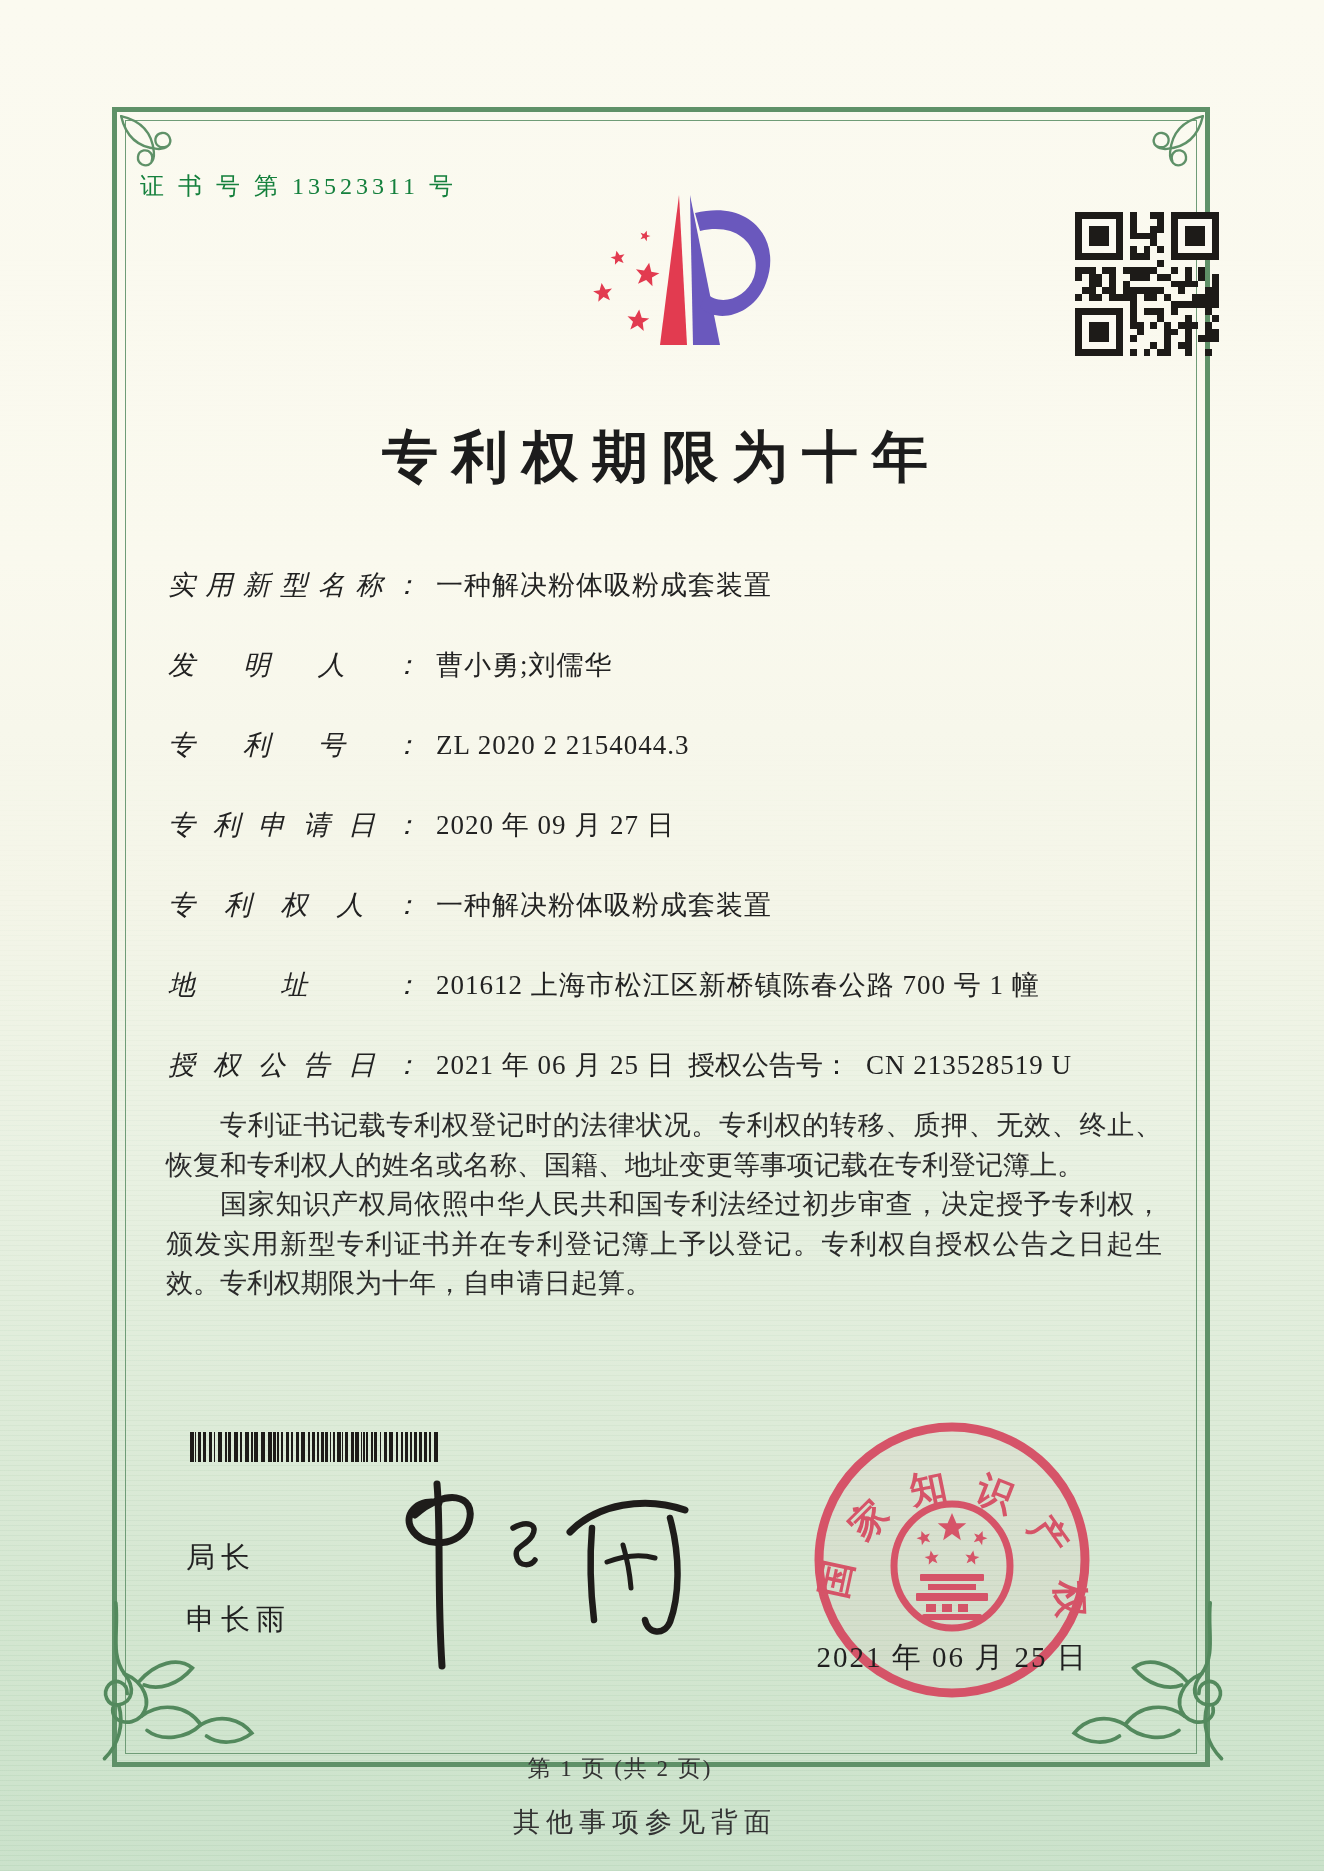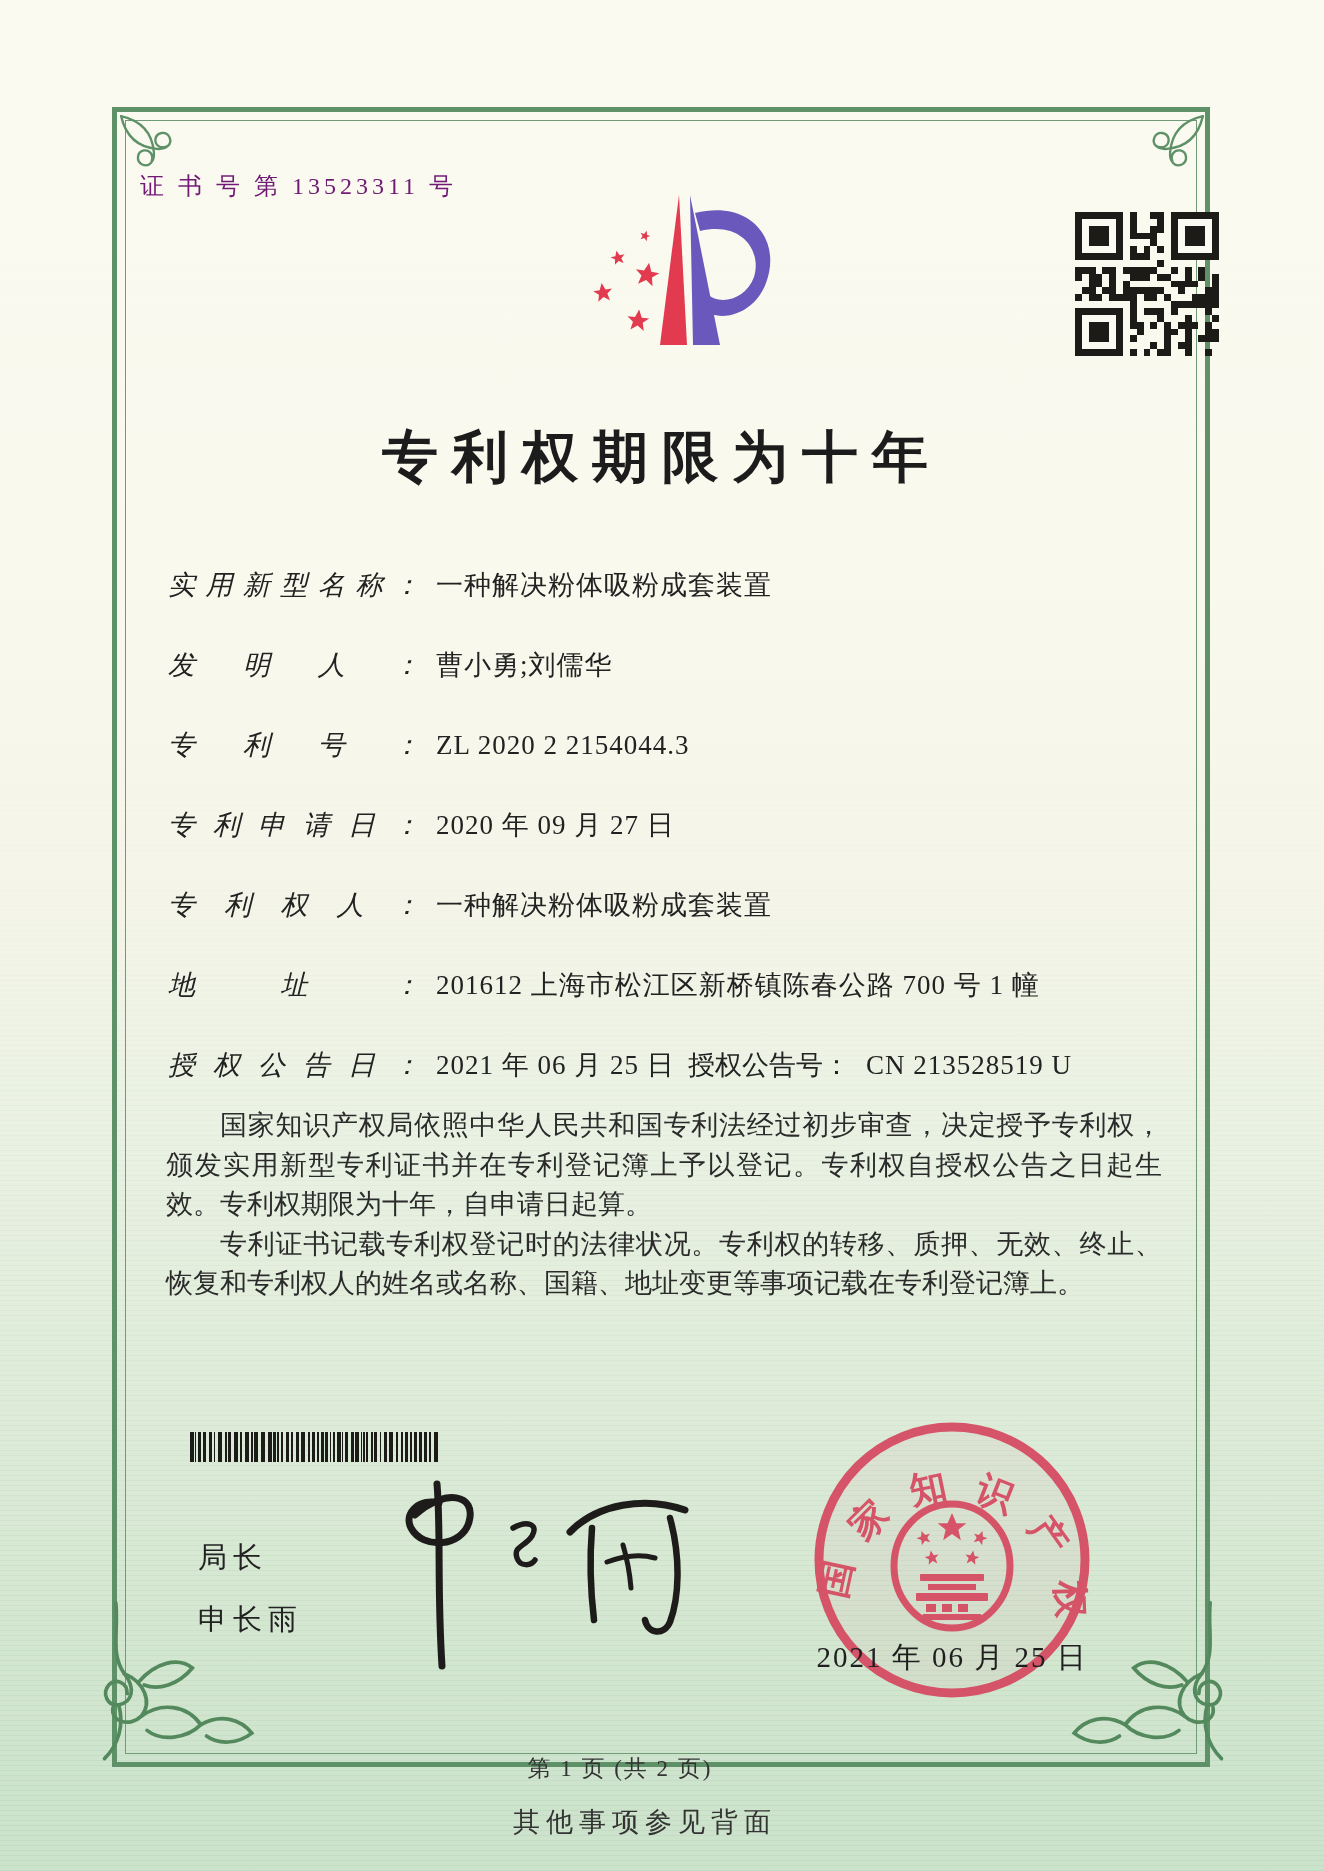--- a/index.html
+++ b/index.html
@@ -17,42 +17,42 @@
   .frame-outer{
     position:absolute;left:112px;top:107px;width:1098px;height:1660px;
     border:5px solid #5f9168;box-sizing:border-box;
   }
   .frame-inner{
     position:absolute;left:8px;top:8px;right:8px;bottom:8px;
     border:1.5px solid #6f9c77;
   }
   .corner{position:absolute;pointer-events:none;}
   .cert-number{
-    position:absolute;left:140px;top:170px;font-size:24px;color:#701a75;letter-spacing:4px;
+    position:absolute;left:140px;top:170px;font-size:24px;color:#15803d;letter-spacing:4px;
   }
   .logo{position:absolute;left:560px;top:183px;}
   .qr{position:absolute;left:1075px;top:212px;width:144px;height:144px;}
   .title{
     position:absolute;left:0;top:420px;width:100%;text-align:center;
     font-size:56px;font-weight:bold;color:#1c1c1c;letter-spacing:14px;
   }
   .fields{position:absolute;left:168px;top:568px;width:1000px;font-size:27px;color:#222;}
   .frow{height:80px;line-height:34px;}
   .flabel{display:inline-block;width:252px;text-align:justify;text-align-last:justify;font-style:italic;}
   .fvalue{margin-left:16px;letter-spacing:1px;}
   .grant-row{position:relative;height:80px;line-height:34px;}
   .grant-right{position:absolute;left:520px;top:0;white-space:nowrap;}
   .paras{
     position:absolute;left:166px;top:1106px;width:996px;
     font-size:27px;line-height:39.5px;color:#2b2b2b;text-align:justify;
   }
   .paras p{margin:0;text-indent:2em;}
   .barcode{position:absolute;left:190px;top:1432px;width:344px;height:30px;display:flex;align-items:stretch;}
   .barcode div{height:100%;}
-  .director{position:absolute;left:186px;top:1538px;font-family:"Liberation Sans","DejaVu Sans",sans-serif;font-size:29px;color:#222;margin-left:12px;}
+  .director{position:absolute;left:186px;top:1538px;font-family:"Liberation Sans","DejaVu Sans",sans-serif;font-size:29px;color:#222;}
   .director div{margin-bottom:22px;letter-spacing:6px;}
   .signature{position:absolute;left:345px;top:1470px;pointer-events:none;}
   .seal{position:absolute;left:808px;top:1416px;}
   .seal-date{
     position:absolute;left:808px;top:1638px;width:288px;text-align:center;
     font-size:29px;color:#1f1f1f;letter-spacing:2px;z-index:5;
   }
   .page-footer{position:absolute;left:0;top:1733px;width:1240px;text-align:center;font-size:23px;color:#333;letter-spacing:2px;margin-top:20px;}
   .back-note{position:absolute;left:0;top:1804px;width:1290px;text-align:center;font-size:27px;color:#333;letter-spacing:6px;}
 </style>
@@ -284,22 +284,22 @@
     <span>
       <span class="flabel">授权公告日：</span><span class="fvalue">2021 年 06 月 25 日</span>
     </span>
     <span class="grant-right">
       <span>授权公告号：</span><span class="fvalue">CN 213528519 U</span>
     </span>
   </div>
 </div>
 
 <div class="paras">
+  <p>专利证书记载专利权登记时的法律状况。专利权的转移、质押、无效、终止、恢复和专利权人的姓名或名称、国籍、地址变更等事项记载在专利登记簿上。</p>
   <p>国家知识产权局依照中华人民共和国专利法经过初步审查，决定授予专利权，颁发实用新型专利证书并在专利登记簿上予以登记。专利权自授权公告之日起生效。专利权期限为十年，自申请日起算。</p>
-  <p>专利证书记载专利权登记时的法律状况。专利权的转移、质押、无效、终止、恢复和专利权人的姓名或名称、国籍、地址变更等事项记载在专利登记簿上。</p>
 </div>
 
 <div class="barcode" id="barcode">
     <div style="width:4px;background:#1d1b18;"></div>
     <div style="width:1px;"></div>
     <div style="width:1px;background:#1d1b18;"></div>
     <div style="width:2px;"></div>
     <div style="width:3px;background:#1d1b18;"></div>
     <div style="width:2px;"></div>
     <div style="width:3px;background:#1d1b18;"></div>

